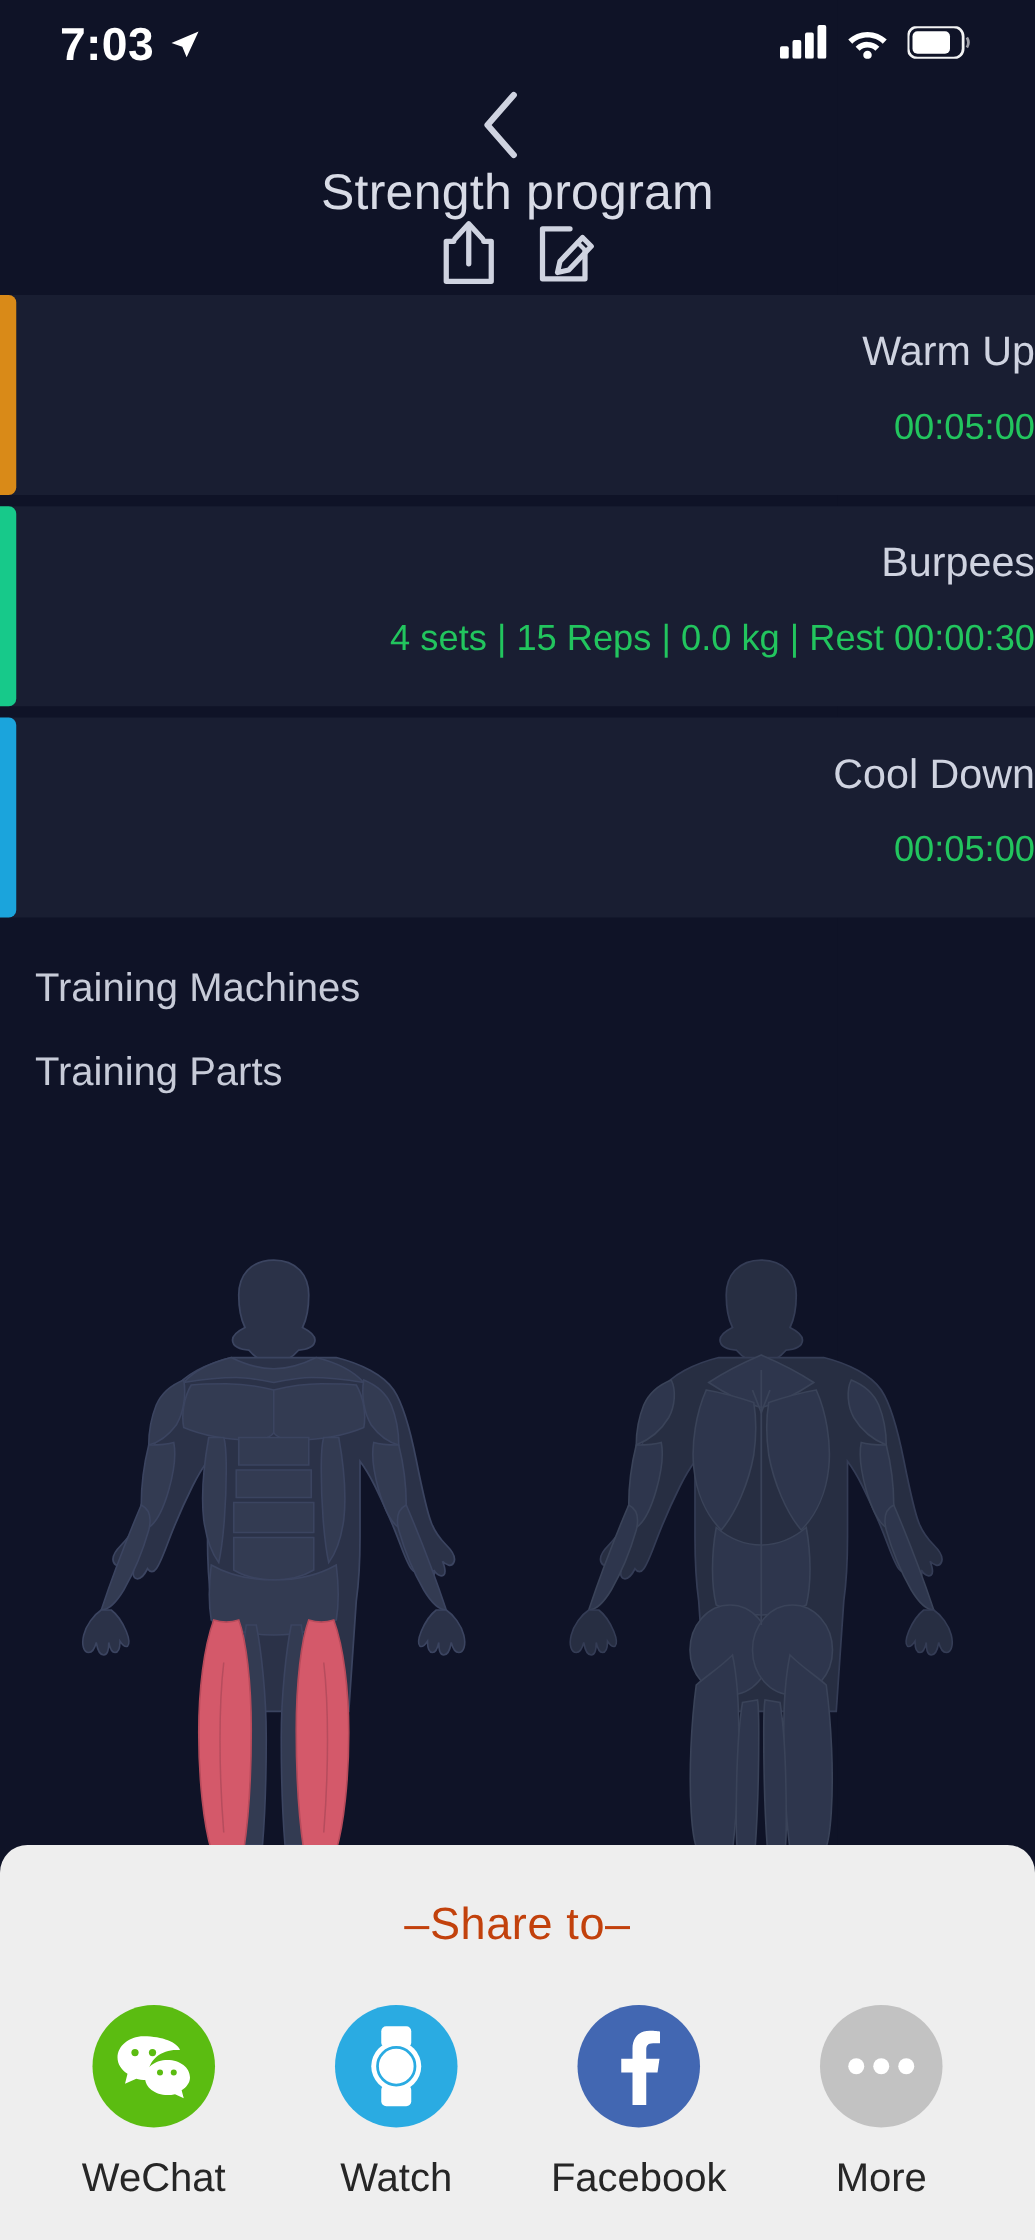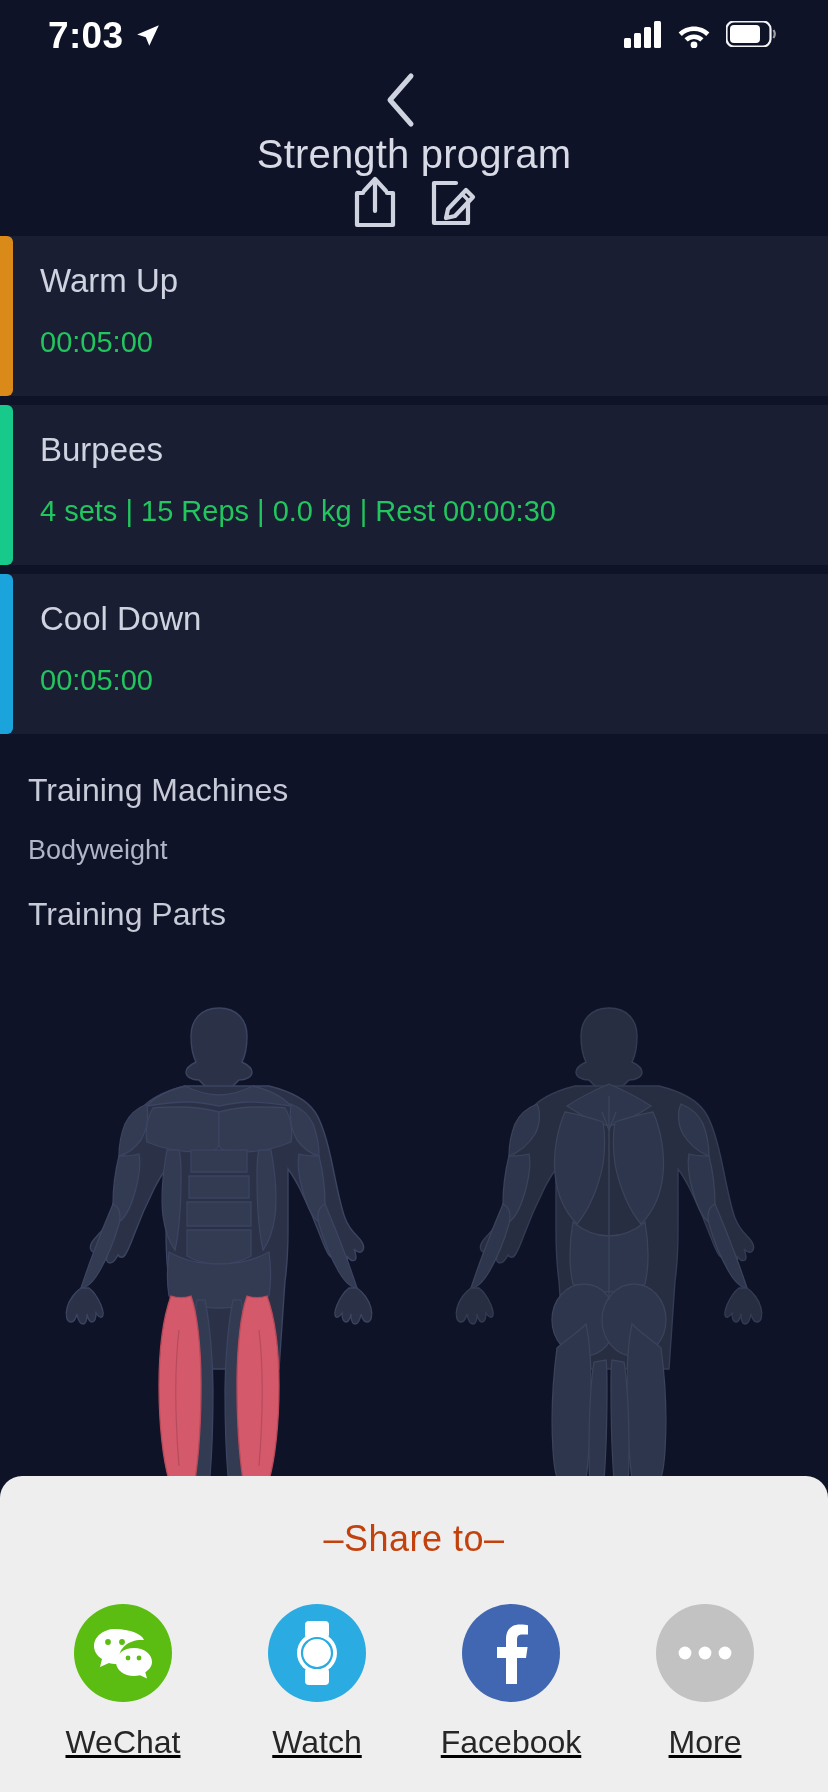--- a/index.html
+++ b/index.html
@@ -37,21 +37,21 @@
 
   
   .summary {
     position:absolute; top:168px; left:0; width:828px; height:68px;
     display:flex; align-items:center; padding:0 24px; gap:14px;
   }
   .summary-sets { color:#e6e9f2; font-size:31px; }
   .summary-est { color:#7d８491; color:#787f91; font-size:29px; }
 
   
-  .cards { position:absolute; top:236px; left:0; width:828px; }
+  .cards { position:absolute; top:236px; left:0; width:828px;text-align:right; }
   .card {
     position:relative; width:828px; height:160px;
     background:#191e32; margin-bottom:9px;
     padding:26px 0 0 40px;
   }
   .card-accent {
     position:absolute; left:0; top:0; width:13px; height:100%;
     border-radius:0 6px 6px 0;
   }
   .card-title { color:#cfd3e0; font-size:33px; font-weight:400; margin-bottom:26px; }
@@ -75,21 +75,20 @@
     position:absolute; left:0; bottom:0; width:828px; height:316px;
     background:#eeeeee; border-radius:22px 22px 0 0;
   }
   .share-title {
     text-align:center; color:#c2410c; font-size:36px;
     padding-top:42px; letter-spacing:0.5px;
   }
   .share-row {
     display:flex; justify-content:space-around; align-items:flex-end;
     padding:44px 26px 0 26px;
-    text-decoration:underline;
   }
   .share-item { width:160px; display:flex; flex-direction:column; align-items:center; }
   .share-icon {
     width:98px; height:98px; border-radius:50%;
     display:flex; align-items:center; justify-content:center;
   }
   .share-label { margin-top:22px; color:#262626; font-size:32px; }
 </style>
 </head>
 <body>
@@ -180,21 +179,20 @@
     <div class="card">
       <div class="card-accent" style="background:#1ba4dc"></div>
       <div class="card-title">Cool Down</div>
       <div class="card-sub">00:05:00</div>
     </div>
 
   </div>
 
   <div class="sections">
     <div class="sec-big">Training Machines</div>
-    <div class="sec-small">Bodyweight</div>
     <div class="sec-big2">Training Parts</div>
   </div>
 
   <div class="bodies">
 
     <svg class="body-fig" viewBox="0 0 330 480">
       <g fill="#2b3248" stroke="#3b4460" stroke-width="1.4">
 
         <path d="M165 8 c-18 0-28 12-28 28 c0 12 2 20 5 26 c-6 3-10 6-10 10 c0 5 6 8 13 8 c5 6 12 10 20 10 s15-4 20-10 c7 0 13-3 13-8 c0-4-4-7-10-10 c3-6 5-14 5-26 c0-16-10-28-28-28 z"></path>
 

